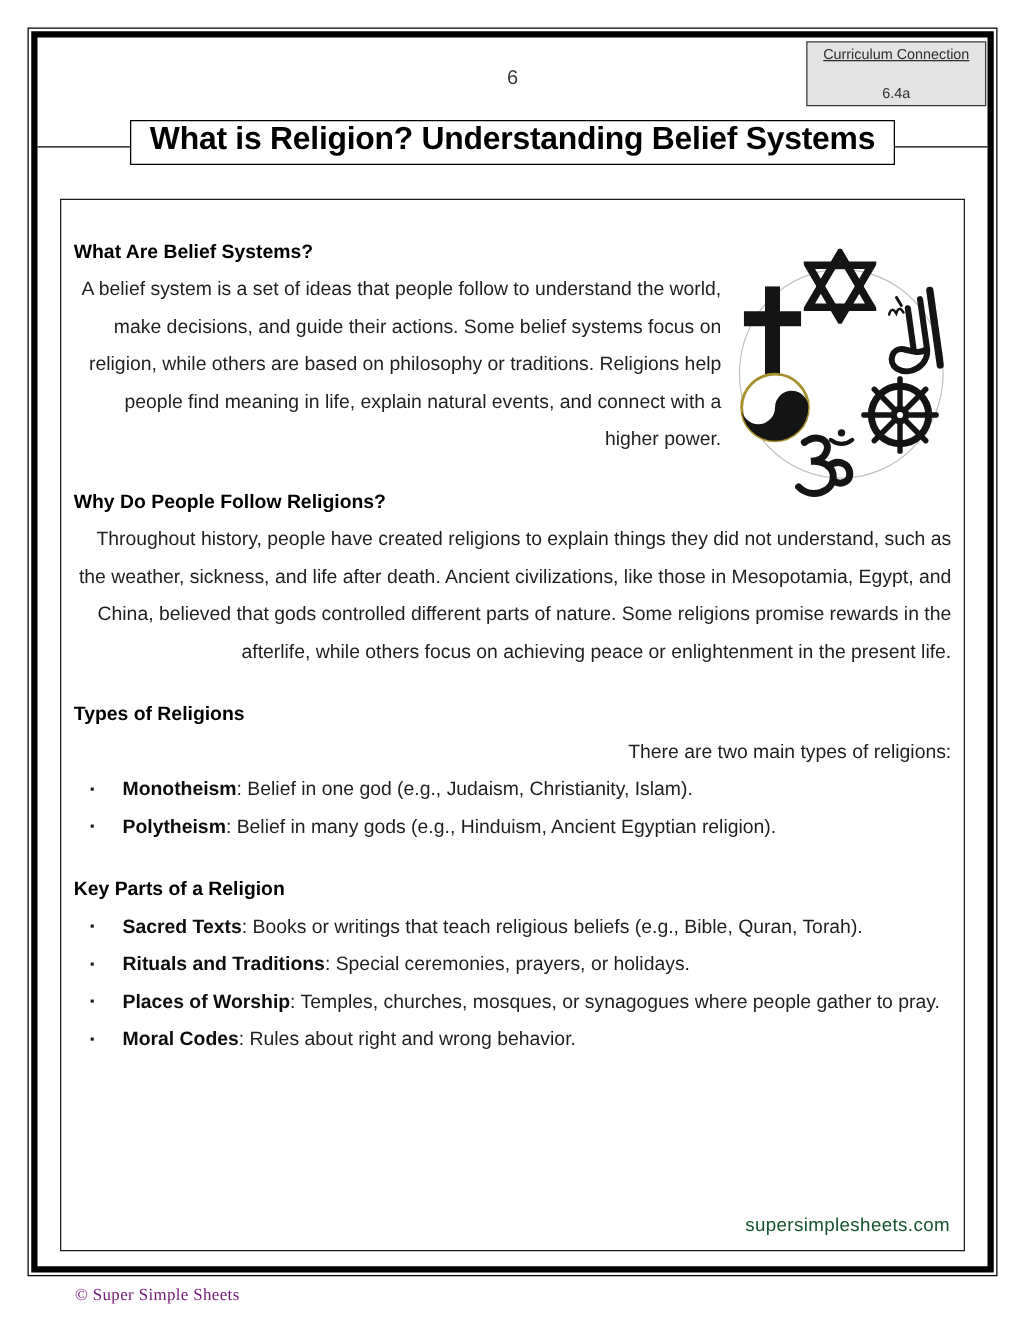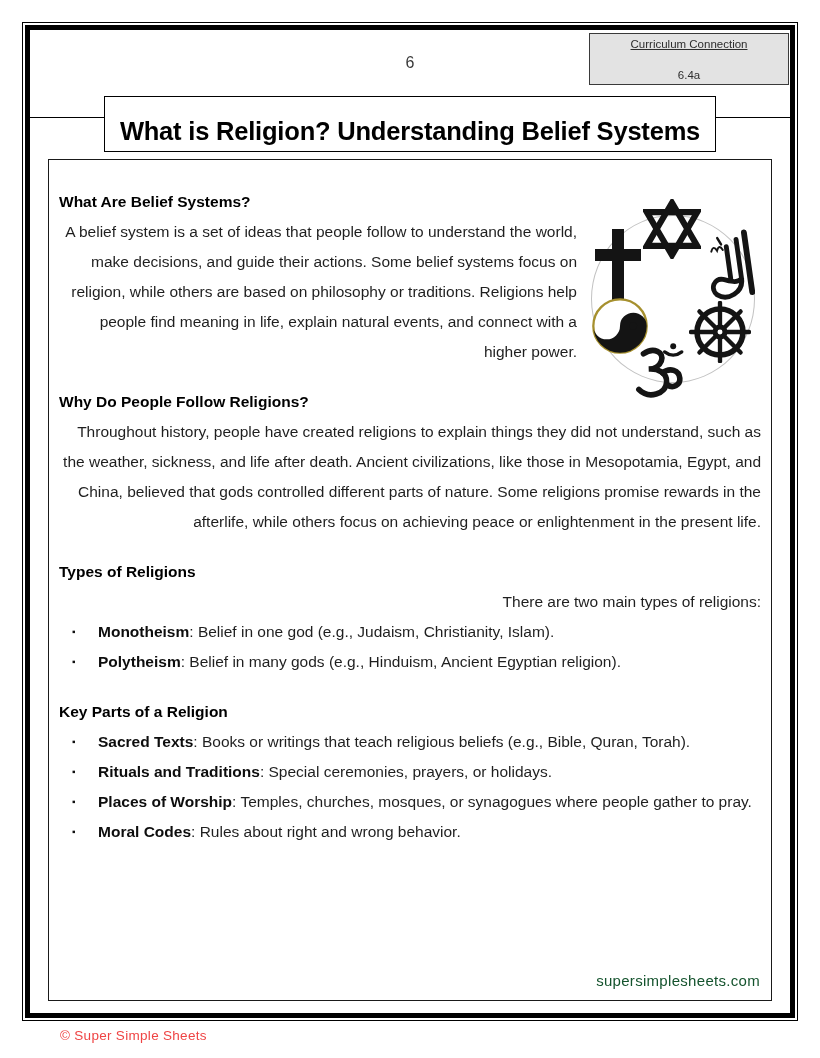--- a/index.html
+++ b/index.html
@@ -28,38 +28,38 @@
   .name-block {
     position:absolute; left:0; top:24px;
     font-size:16px; color:#3f3f3f; letter-spacing:0.4px;
   }
   .name-blank { color:#3f3f3f; letter-spacing:0; }
   .page-number {
     position:absolute; left:50%; transform:translateX(-50%);
     top:24px; font-size:16px; color:#3a3a3a;
   }
   .curriculum-box {
-    position:absolute; top:3px; right:-17px; width:200px;
+    position:absolute; top:3px; right:-17px; width:144px;
     background:#e3e3e3; border:1px solid #3a3a3a;
     text-align:center; padding:4px 2px 3px;
   }
   .curriculum-title {
     font-size:11.5px; color:#2d2d2d; text-decoration:underline; display:block;
   }
   .curriculum-code { font-size:11.5px; color:#2d2d2d; display:block; margin-top:19px; }
 
   
   .title-row { position:relative; margin-top:14px; height:42px; text-align:center; }
   .title-row::before {
     content:""; position:absolute; left:-18px; right:-18px; top:50%;
     border-top:1.2px solid #000;
   }
   .title-box {
     position:relative; display:inline-block; background:#fff;
-    border:1.5px solid #000; padding:20px 15px 5px;
+    border:1.5px solid #000; padding:0 15px 5px;
     font-size:25.5px; font-weight:bold; color:#000; letter-spacing:-0.2px;
     white-space:nowrap; z-index:1;
   }
 
   
   .content-box {
     margin-top:21px; height:842px;
     border:1.5px solid #1a1a1a;
     padding:7px 10px 8px;
     overflow:hidden;
@@ -87,21 +87,21 @@
   .sym-star   { left:56px; top:-2px;  width:58px; height:60px; }
   .sym-cross  { left:8px;  top:28px;  width:46px; height:88px; }
   .sym-allah  { left:100px;top:24px;  width:68px; height:80px; }
   .sym-yin    { left:4px;  top:96px;  width:58px; height:58px; }
   .sym-wheel  { left:102px;top:100px; width:62px; height:62px; }
   .sym-om     { left:40px; top:140px; width:66px; height:64px; }
 
   
   .footer-copyright {
     position:absolute; left:60px; top:1028px;
-    font-size:13.5px; color:#ef4444; letter-spacing:0.3px;
+    font-size:13.5px; color:#701a75; letter-spacing:0.3px;font-family:Liberation Serif, serif;
   }
   .footer-website {
     position:absolute; right:60px; top:972px;
     font-size:15px; color:#14532d; letter-spacing:0.3px;text-align:right;
   }
 </style>
 </head>
 <body>
 
 <div class="page">

